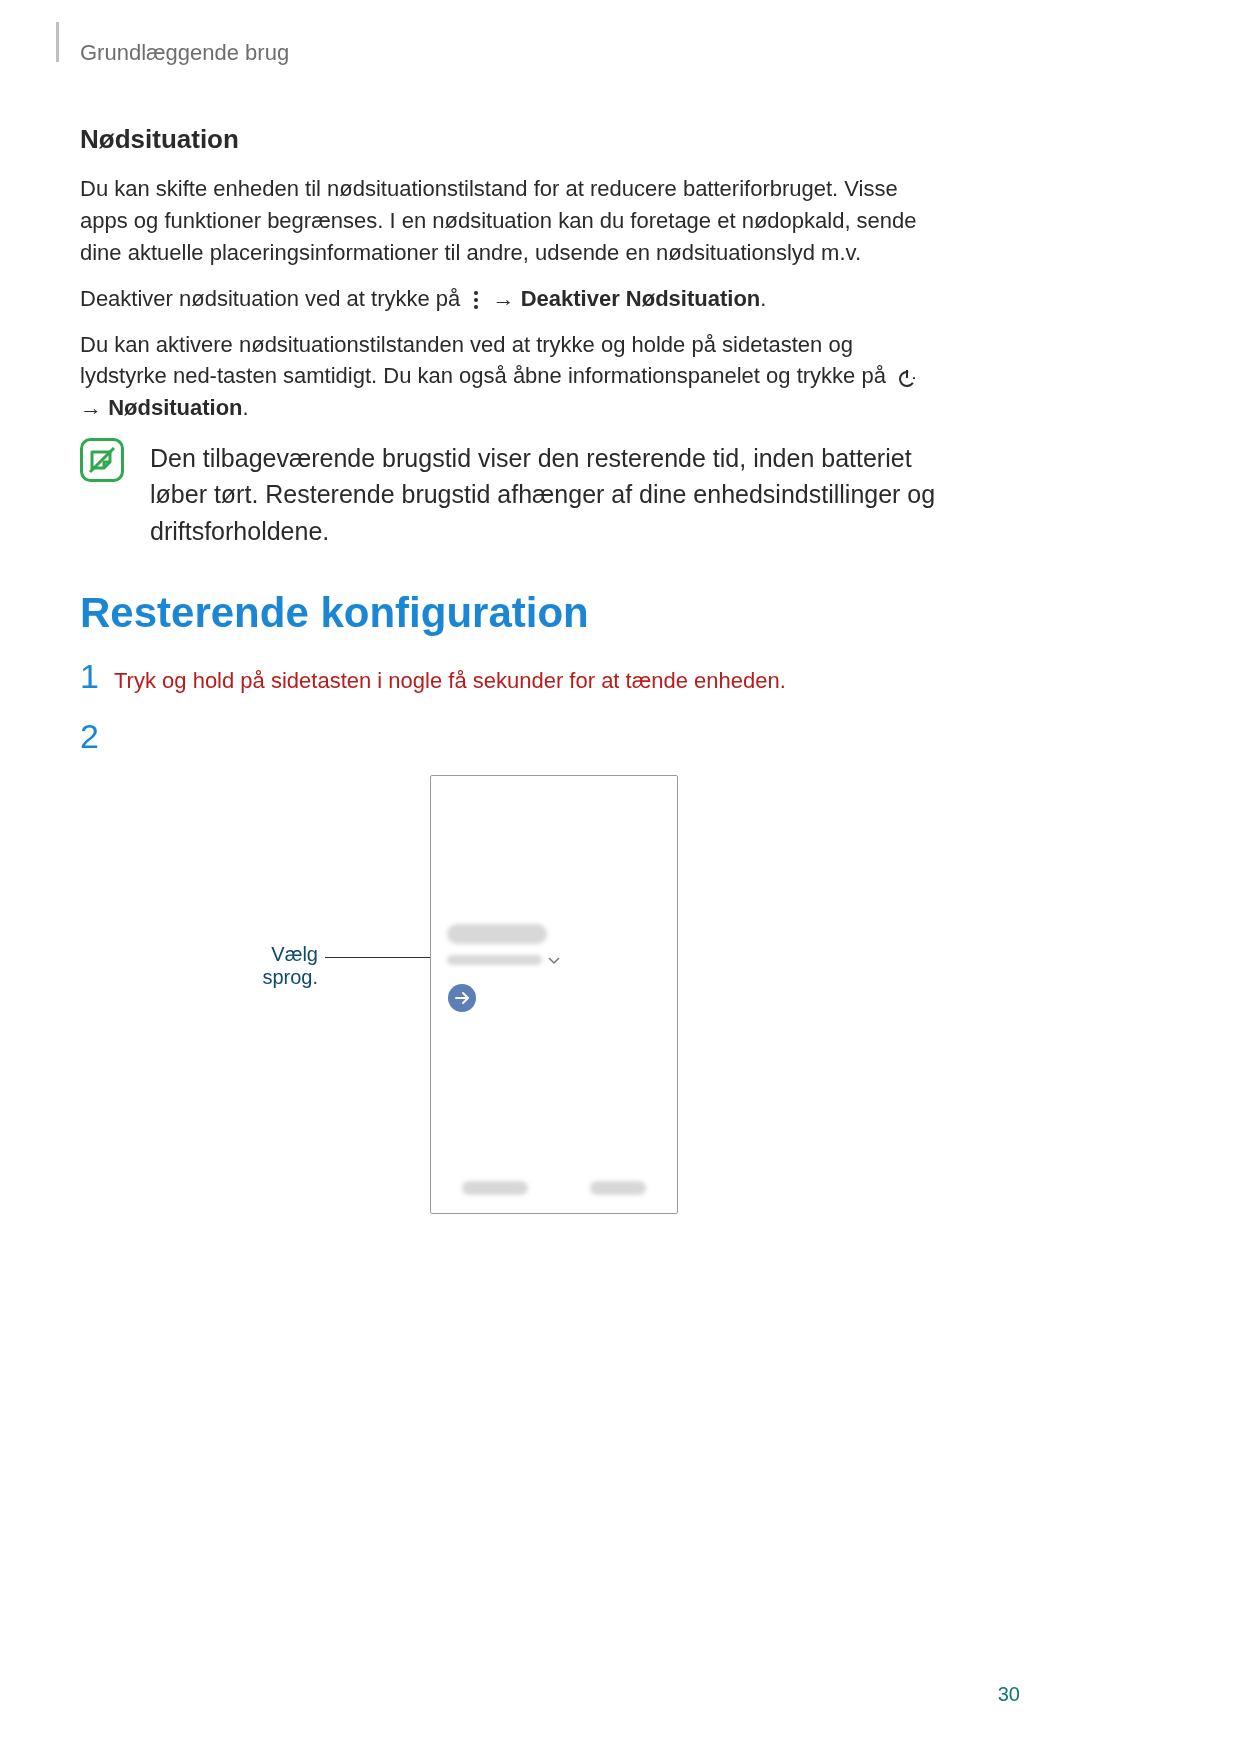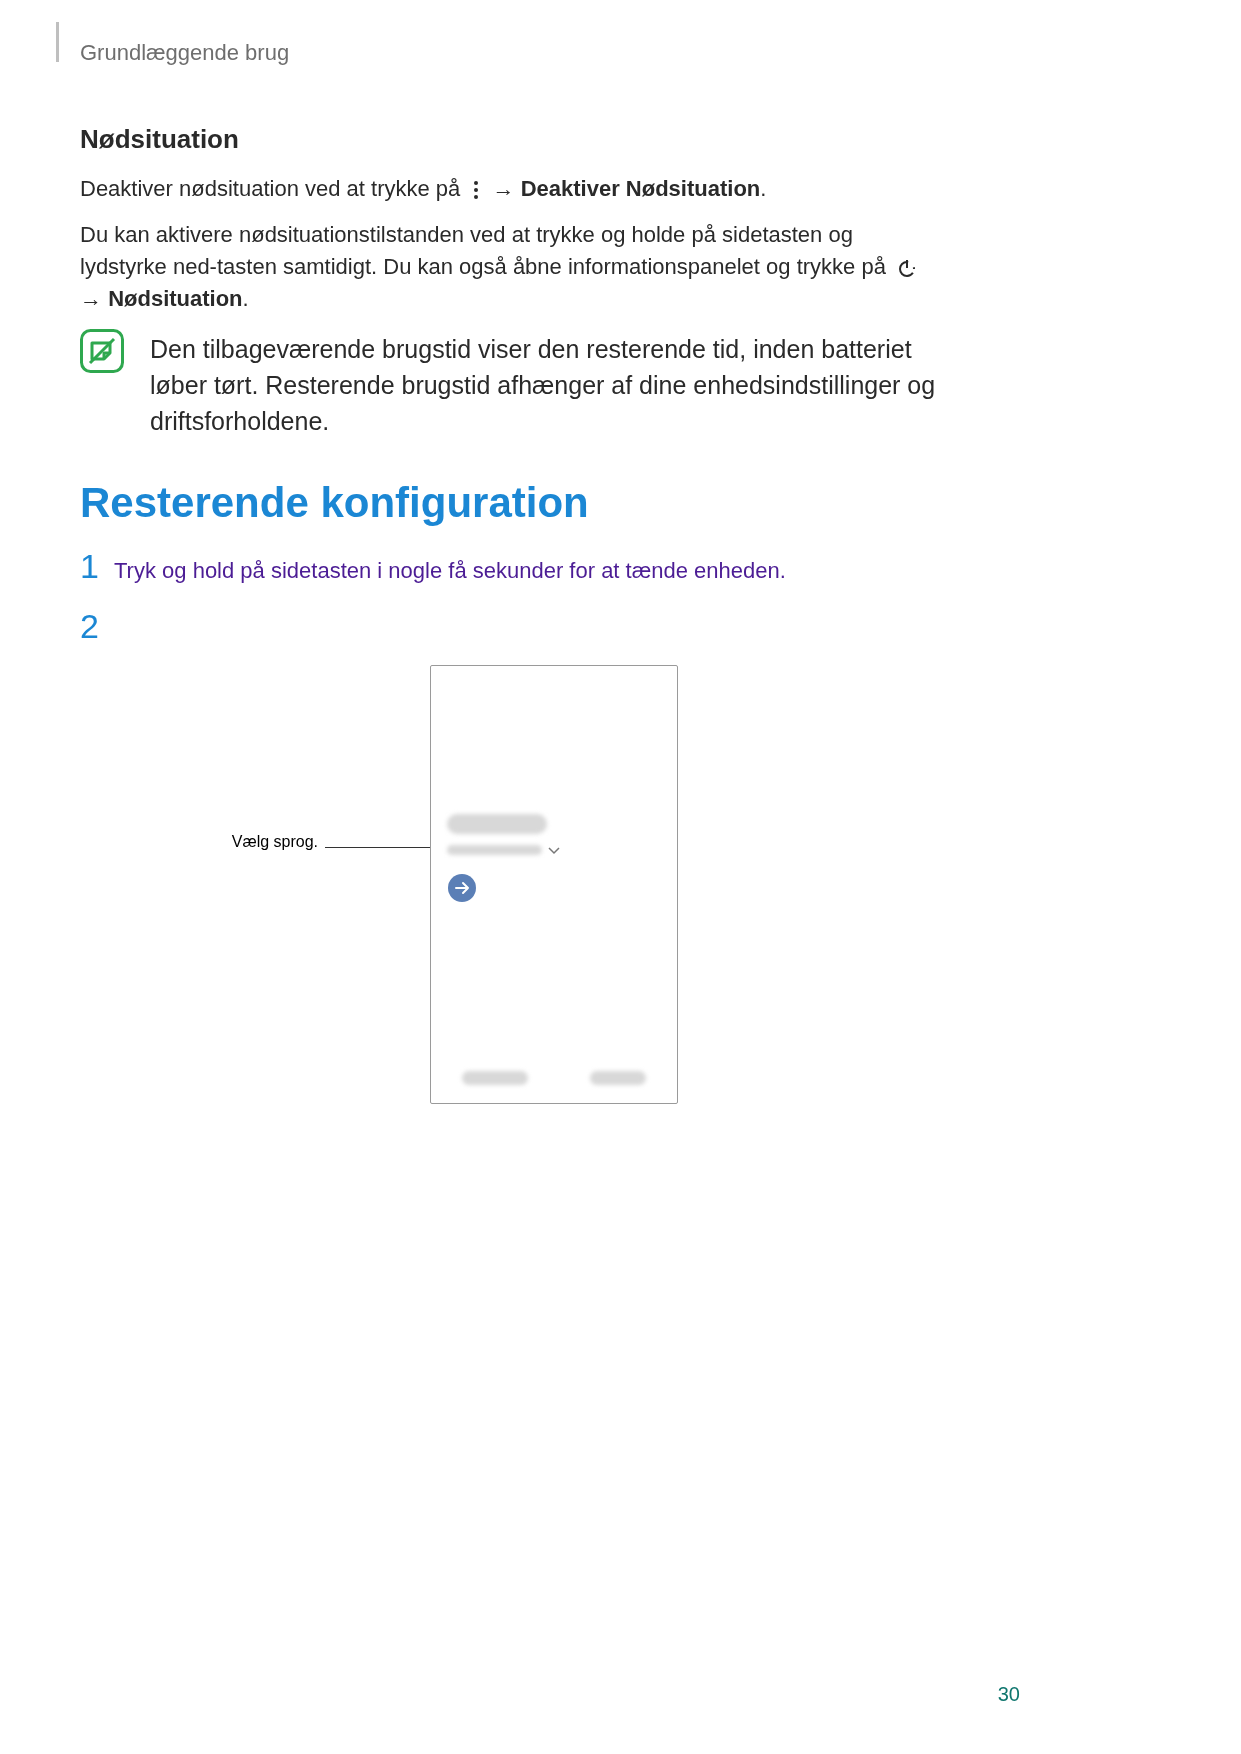--- a/index.html
+++ b/index.html
@@ -86,21 +86,21 @@
   .ol-num {
     font-size: 34px;
     color: #1b87d4;
     width: 34px;
     flex: 0 0 auto;
     line-height: 1;
   }
   .ol-body {
     font-size: 22px;
     line-height: 1.45;
-    color: #4c1d95;
+    color: #b91c1c;
   }
   .arrow-btn {
     display: inline-block;
     vertical-align: middle;
   }
   .arrow-btn svg { display: block; }
   .figure-wrap {
     position: relative;
     width: 100%;
     margin-top: 18px;
@@ -141,22 +141,22 @@
     display: flex;
     justify-content: space-around;
   }
   .blur-pill {
     background: #d8d8d8;
     border-radius: 10px;
     filter: blur(2px);
   }
   .callout-label {
     position: absolute;
-    font-size: 16px;
-    color: #000000;
+    font-size: 20px;
+    color: #0c4a6e;
     text-align: right;
   }
   .callout-line {
     position: absolute;
     height: 1px;
     background: #333;
   }
   .page-num {
     position: absolute;
     bottom: 48px;
@@ -169,20 +169,21 @@
 </style>
 </head>
 <body>
 
 <div class="page">
   <div class="header-line"></div>
   <p class="header-text">Grundlæggende brug</p>
 
   <h3 class="subhead">Nødsituation</h3>
 
+  <p class="body-text">Du kan skifte enheden til nødsituationstilstand for at reducere batteriforbruget. Visse apps og funktioner begrænses. I en nødsituation kan du foretage et nødopkald, sende dine aktuelle placeringsinformationer til andre, udsende en nødsituationslyd m.v.</p>
 
   <p class="body-text">
     <span>Deaktiver nødsituation ved at trykke på </span>
     <span class="icon-more">
       <svg width="8" height="22" viewBox="0 0 8 22">
         <circle cx="4" cy="4" r="2" fill="#2a2a2a"></circle>
         <circle cx="4" cy="11" r="2" fill="#2a2a2a"></circle>
         <circle cx="4" cy="18" r="2" fill="#2a2a2a"></circle>
       </svg>
     </span>

